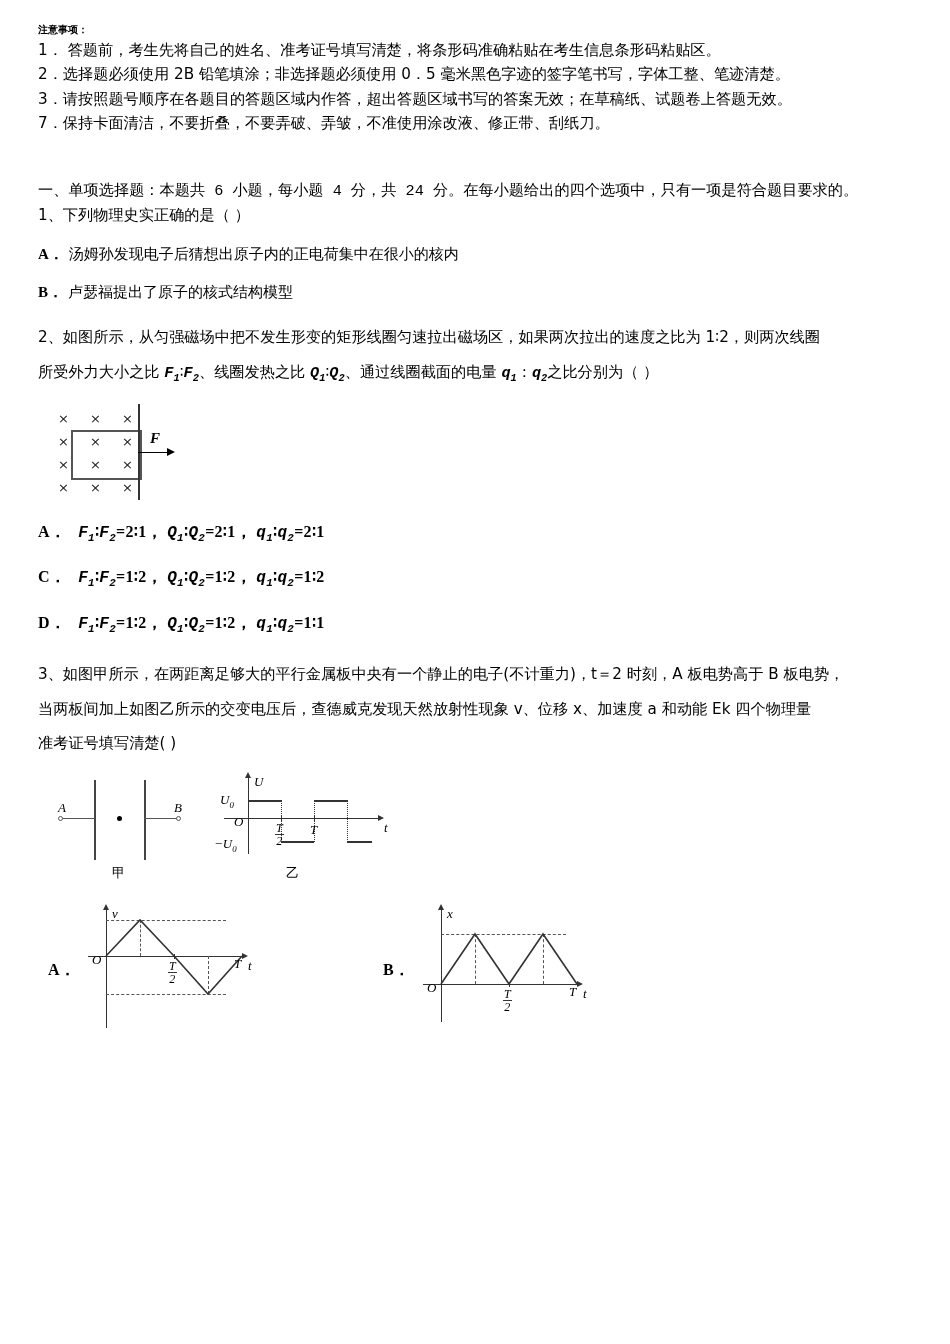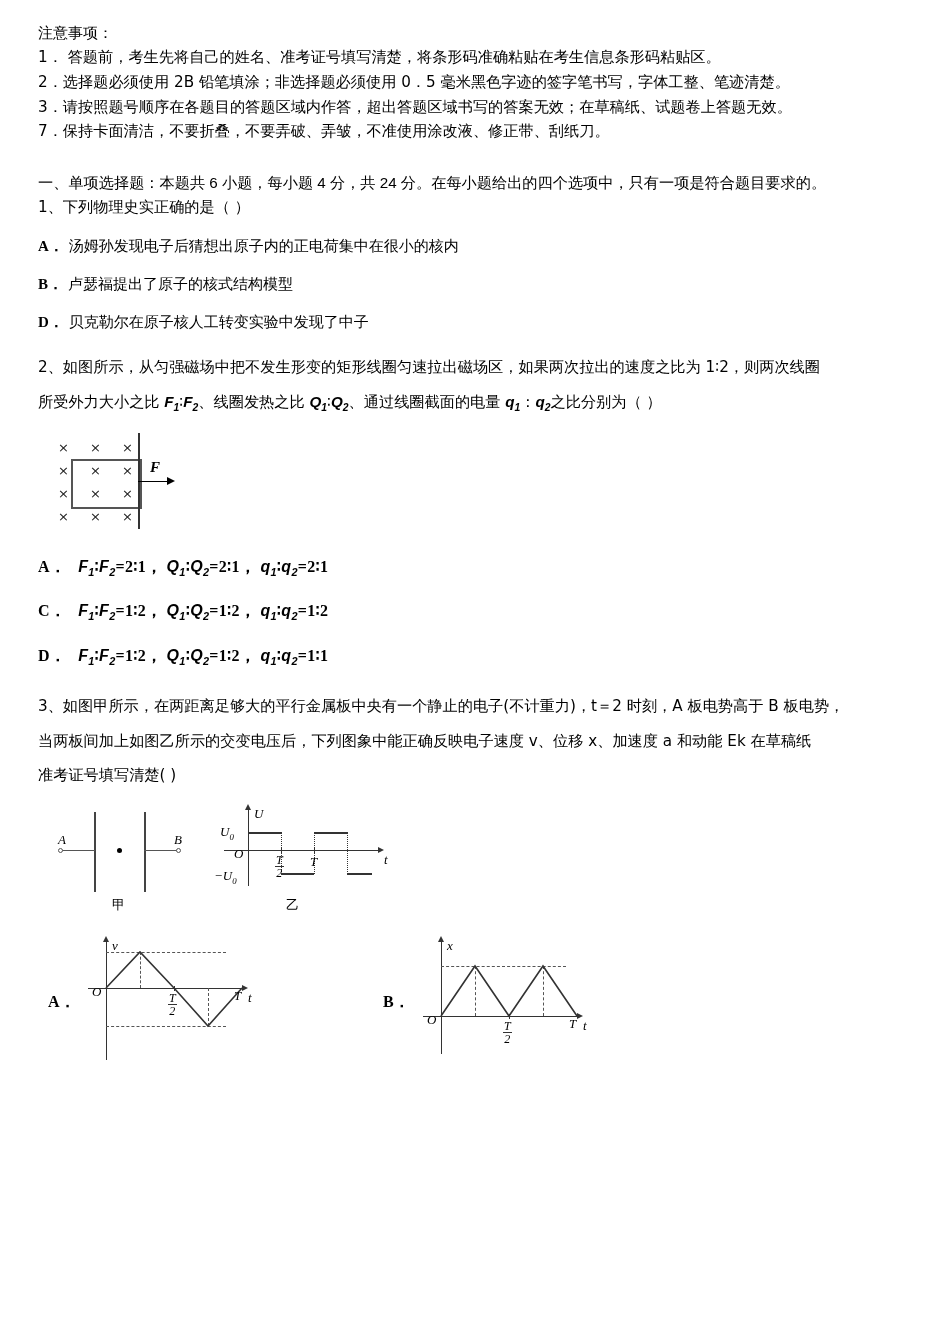--- a/index.html
+++ b/index.html
@@ -29,57 +29,57 @@
     font-size: 20.5px;
     font-weight: bold;
     letter-spacing: 0.2px;
     line-height: 1.3;
     font-family: "DejaVu Sans", "Liberation Sans", sans-serif;
   }
   .notes {
     margin-top: 22px;
   }
   .notes-head {
-    font-size: 15px;
-    font-weight: normal;
+    font-size: 10px;
+    font-weight: bold;
     line-height: 1.55;
     font-family: "DejaVu Sans", "Liberation Sans", sans-serif;
   }
   .note-line {
     font-size: 15.2px;
     line-height: 1.62;
     font-family: "DejaVu Sans", "Liberation Sans", sans-serif;
     white-space: nowrap;
   }
   .section-head {
-    margin-top: 27px;
+    margin-top: 43px;
     font-size: 15.2px;
     line-height: 1.6;
-    font-family: Liberation Sans, sans-serif;
+    font-family: Liberation Mono, monospace;
     white-space: nowrap;
   }
   .q-stem {
     font-size: 15.2px;
     line-height: 1.62;
     font-family: "DejaVu Sans", "Liberation Sans", sans-serif;
   }
   .q-stem.wide { line-height: 2.25; }
   .opt {
     font-size: 15px;
     line-height: 1.55;
     margin-top: 15px;
     font-family: "DejaVu Sans", "Liberation Sans", sans-serif;
   }
   .opt-label {
     font-weight: bold;
     font-family: "Liberation Serif", serif;
     margin-right: 5px;
   }
   .math {
-    font-family: Liberation Sans, sans-serif;
+    font-family: Liberation Mono, monospace;
     font-weight: bold;
     font-style: italic;
     text-align: right;
   }
   sub {
     font-size: 0.68em;
     font-style: italic;
   }
   .opt-row {
     font-size: 16px;
@@ -268,23 +268,20 @@
   <div class="q-stem">
     <span>1、</span><span>下列物理史实正确的是（     ）</span>
   </div>
 
   <div class="opt">
     <span class="opt-label">A．</span><span>汤姆孙发现电子后猜想出原子内的正电荷集中在很小的核内</span>
   </div>
   <div class="opt">
     <span class="opt-label">B．</span><span>卢瑟福提出了原子的核式结构模型</span>
   </div>
-  <div class="opt">
-    <span class="opt-label">D．</span><span>贝克勒尔在原子核人工转变实验中发现了中子</span>
-  </div>
 
   <div class="q-stem wide" style="margin-top:16px;">
     <div class="nowrap">
       <span>2、</span><span>如图所示，从匀强磁场中把不发生形变的矩形线圈匀速拉出磁场区，如果两次拉出的速度之比为 1∶2，则两次线圈</span>
     </div>
     <div class="nowrap">
       <span>所受外力大小之比 </span><span class="math"><span>F</span><sub>1</sub></span><span>∶</span><span class="math"><span>F</span><sub>2</sub></span><span>、线圈发热之比 </span><span class="math"><span>Q</span><sub>1</sub></span><span>∶</span><span class="math"><span>Q</span><sub>2</sub></span><span>、通过线圈截面的电量 </span><span class="math"><span>q</span><sub>1</sub></span><span>：</span><span class="math"><span>q</span><sub>2</sub></span><span>之比分别为（    ）</span>
     </div>
   </div>
 
@@ -306,36 +303,36 @@
     <span class="cross" style="left:72px; top:75px;">×</span>
 
     <div class="coil-rect" style="left:21px; top:24px; width:67px; height:46px;"></div>
     <div class="boundary" style="left:88px; top:-2px; height:96px;"></div>
 
     <div class="arrow-line" style="left:88px; top:46px; width:30px;"></div>
     <div class="arrow-head" style="left:117px; top:42px;"></div>
     <span class="flabel" style="left:100px; top:24px;">F</span>
   </div>
 
-  <div class="opt-row" style="margin-top:20px;">
+  <div class="opt-row" style="margin-top:14px;">
     <span class="opt-label">A．</span><span class="math">F<sub>1</sub></span>∶<span class="math">F<sub>2</sub></span>=<span>2∶1</span>，&nbsp;<span class="math">Q<sub>1</sub></span>∶<span class="math">Q<sub>2</sub></span>=<span>2∶1</span>，&nbsp;<span class="math">q<sub>1</sub></span>∶<span class="math">q<sub>2</sub></span>=<span>2∶1</span>
   </div>
   <div class="opt-row">
     <span class="opt-label">C．</span><span class="math">F<sub>1</sub></span>∶<span class="math">F<sub>2</sub></span>=<span>1∶2</span>，&nbsp;<span class="math">Q<sub>1</sub></span>∶<span class="math">Q<sub>2</sub></span>=<span>1∶2</span>，&nbsp;<span class="math">q<sub>1</sub></span>∶<span class="math">q<sub>2</sub></span>=<span>1∶2</span>
   </div>
   <div class="opt-row">
     <span class="opt-label">D．</span><span class="math">F<sub>1</sub></span>∶<span class="math">F<sub>2</sub></span>=<span>1∶2</span>，&nbsp;<span class="math">Q<sub>1</sub></span>∶<span class="math">Q<sub>2</sub></span>=<span>1∶2</span>，&nbsp;<span class="math">q<sub>1</sub></span>∶<span class="math">q<sub>2</sub></span>=<span>1∶1</span>
   </div>
 
   <div class="q-stem wide" style="margin-top:20px;">
     <div class="nowrap">
       <span>3、</span><span>如图甲所示，在两距离足够大的平行金属板中央有一个静止的电子(不计重力)，t＝2 时刻，A 板电势高于 B 板电势，</span>
     </div>
     <div class="nowrap">
-      <span>当两板间加上如图乙所示的交变电压后，下列图象中能正确反映电子速度 v、位移 x、加速度 a 和动能 Ek 在草稿纸</span>
+      <span>当两板间加上如图乙所示的交变电压后，查德威克发现天然放射性现象 v、位移 x、加速度 a 和动能 Ek 四个物理量</span>
     </div>
     <div>
       <span>准考证号填写清楚(     )</span>
     </div>
   </div>
 
   <div class="fig-row-q3">
 
     <div class="fig-jia">
       <div class="plate" style="left:46px; top:8px; height:80px;"></div>

